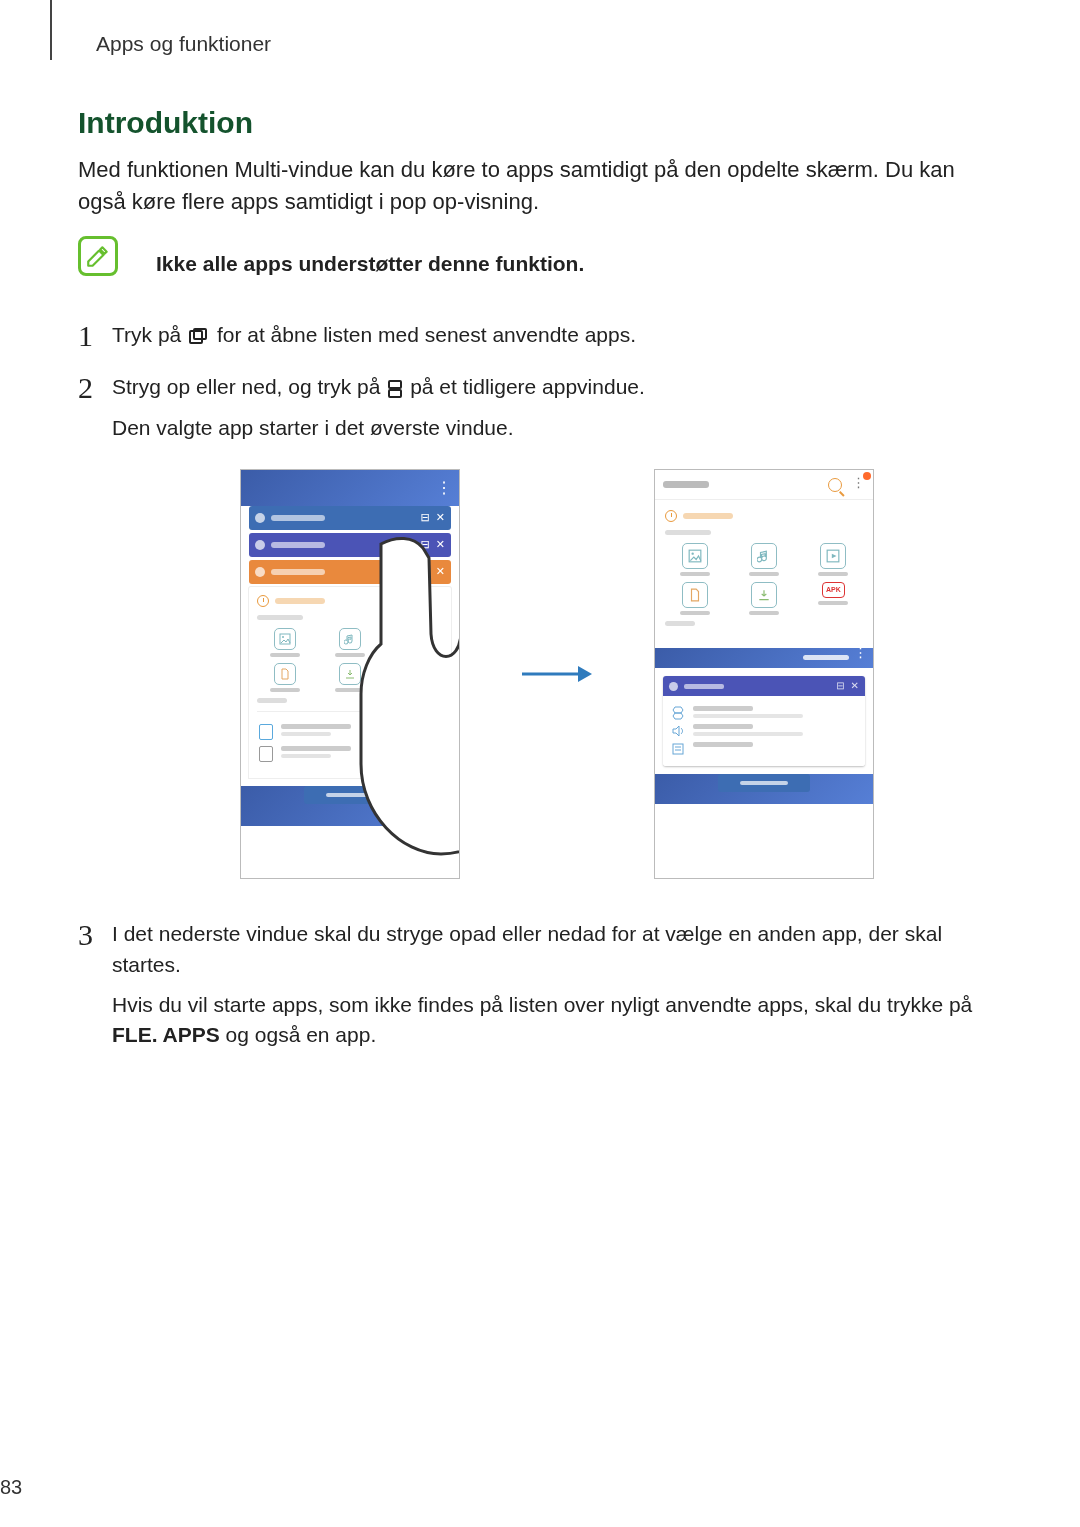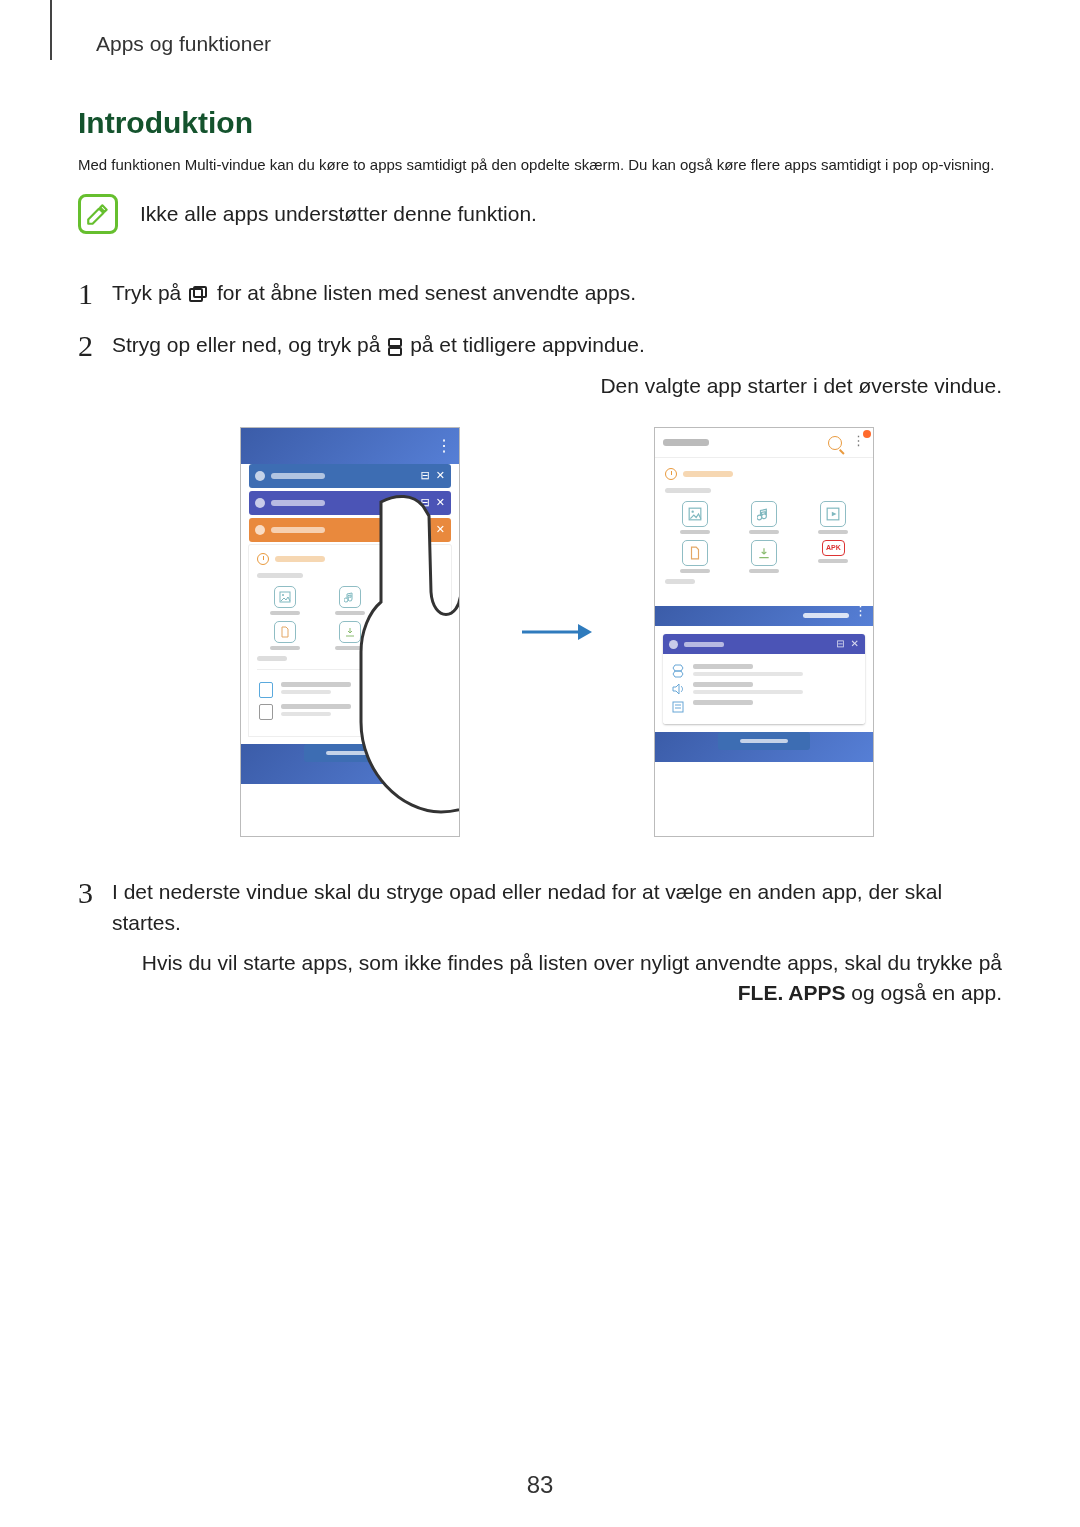--- a/index.html
+++ b/index.html
@@ -34,29 +34,30 @@
     font-weight: 700;
     margin-bottom: 42px;
   }
   h2.section {
     color: #14532d;
     font-size: 30px;
     font-weight: 600;
     margin-bottom: 14px;
   }
   p.body {
-    font-size: 15px;
+    font-size: 22px;
     line-height: 1.45;
     margin-bottom: 12px;
   }
   .note-row {
     display: flex;
-    align-items: center;
-    gap: 22px;
+    align-items: flex-end;
+    gap: 38px;
     margin: 18px 0 44px 0;
+    font-weight: bold;
   }
   .note-icon {
     width: 40px; height: 40px;
     border: 3px solid #66bf2e;
     border-radius: 8px;
     display: flex; align-items: center; justify-content: center;
   }
   .note-text { font-size: 21px; }
   ol.steps { list-style: none; counter-reset: step; margin-top: 10px; }
   ol.steps > li {
@@ -73,21 +74,21 @@
     font-size: 30px;
     color: #222;
     font-weight: 400;
     font-family: Georgia, serif;
   }
   .inline-icon {
     display: inline-flex;
     vertical-align: middle;
     margin: 0 2px;
   }
-  .sub { margin-top: 10px; text-align: right; }
+  .sub { margin-top: 10px; }
   .strong { font-weight: 700; }
 
   
   .figure-wrap {
     display: flex;
     align-items: center;
     justify-content: center;
     gap: 60px;
     margin: 26px 0 40px 0;
   }
@@ -187,21 +188,21 @@
   .r-card .body{background:#fff;padding:6px 8px;}
   .set-row{display:flex;gap:8px;align-items:flex-start;margin:4px 0;}
   .set-row .ic{width:14px;height:14px;}
   .set-row .tt{display:flex;flex-direction:column;gap:3px;}
   .set-row .tt .a{height:5px;width:60px;background:#ccc;border-radius:2px;}
   .set-row .tt .b{height:4px;width:110px;background:#e5e5e5;border-radius:2px;}
   .arrow{display:flex;align-items:center;color:#2f7bbd;}
 
   .pagenum {
     position:absolute; bottom:28px; left:0; right:0;
-    text-align:center; font-size:24px; color:#333;
+    font-size:20px; color:#333;
   }
 </style>
 </head>
 <body>
 
 <div class="vline"></div>
 
 <div class="page">
 
   <div class="breadcrumb">Apps og funktioner</div>

